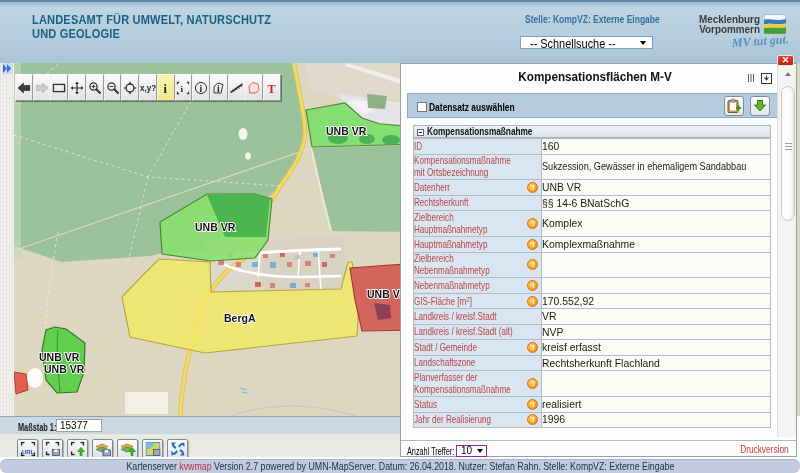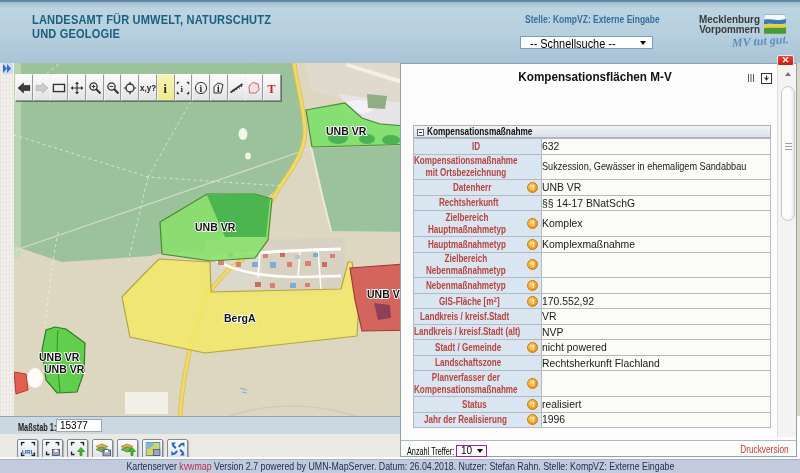--- a/index.html
+++ b/index.html
@@ -39,21 +39,21 @@
 #scalebar .lab { position:absolute; left:18px; top:3.5px; font-size:10.5px; font-weight:bold; color:#1a1a1a; transform:scaleX(.7); transform-origin:0 0; white-space:nowrap; }
 #scaleinput { position:absolute; left:56px; top:2px; width:46px; height:13px; background:#fff; border:1px solid #9aa8b5; font-size:10px; color:#000; padding-left:3px; line-height:12px;}
 #iconrow { left:0; top:434px; width:401px; height:25px; background:#eae9e3; }
 .bbtn { position:absolute; top:5px; width:21px; height:20px; background:linear-gradient(180deg,#fcfcfc,#dee2e7);
   border:1px solid #7c8b9b; border-radius:2px; box-shadow:1px 1px 1px rgba(0,0,0,.25); }
 .bbtn svg { position:absolute; left:50%; top:50%; transform:translate(-50%,-50%); }
 
 
 #whitegap { left:0; top:457px; width:800px; height:2px; background:#fdfdfd; }
 #footer { left:0; top:459px; width:800px; height:14px; background:#c2cade; border-top:1px solid #aab2c8;
-  font-size:11px; color:#20304e; text-align:center; line-height:13px; }
+  font-size:11px; color:#20304e; text-align:center; line-height:13px;border-radius:6px; }
 #footer .ft { display:inline-block; transform:scaleX(.8); white-space:nowrap; }
 #footer .red { color:#b5344a; }
 
 
 #window { left:400px; top:63px; width:397px; height:394px; background:#fdfdfd;
   border:1px solid #90a0ae; }
 #wtitle { left:8px; top:5px; width:372px; text-align:center; font-size:13px; font-weight:bold; color:#111; transform:scaleX(.9); transform-origin:50% 0; }
 #icobars { left:347px; top:10px; width:8px; height:8px; }
 #bluebar { left:6px; top:29px; width:388px; height:25px; background:#b5cadd; border:1px solid #8fa9c2; }
 #cbx { position:absolute; left:9px; top:8px; width:10px; height:10px; background:#fff; border:1px solid #777; }
@@ -64,22 +64,22 @@
 
 #secbar { left:12px; top:61px; width:358px; height:13px; background:linear-gradient(180deg,#eef2f5,#dbe2e8);
   border:1px solid #a9b4be; }
 #secbar .minus { position:absolute; left:3px; top:2.5px; width:7px; height:7px; background:#fff; border:1px solid #667; }
 #secbar .minus::after { content:""; position:absolute; left:1px; top:2px; width:3px; height:1px; background:#222; }
 #secbar .sectxt { position:absolute; left:13px; top:0px; font-size:11px; font-weight:bold; color:#111; line-height:11.5px; transform:scaleX(.75); transform-origin:0 0; white-space:nowrap; }
 
 #dtable { left:12px; top:74px; width:358px; height:301.5px; overflow:hidden; }
 table.dt { border-collapse:collapse; width:358px; table-layout:fixed; }
 table.dt td { border:1px solid #b3bac1; font-size:10.4px; vertical-align:middle; padding:0; }
-td.lab { width:128px; background:#d9e6f1; color:#b8433e; font-weight:bold; padding-left:3px; line-height:11.5px; font-size:10.5px;
-  border-right:1px solid #8b939b; position:relative;text-align:center; }
+td.lab { width:128px; background:#d9e6f1; color:#b8433e; font-weight:normal; padding-left:3px; line-height:11.5px; font-size:10.5px;
+  border-right:1px solid #8b939b; position:relative; }
 td.lab .lt { display:inline-block; transform:scaleX(.78); transform-origin:0 50%; white-space:nowrap; }
 td.val { background:#fbfbf7; color:#1a1a1a; padding-left:7px; white-space:nowrap; overflow:hidden; }
 td.val .vt { display:inline-block; transform:scaleX(.88); transform-origin:0 50%; white-space:nowrap; }
 tr.s td { height:15.5px; }
 tr.d td { height:25.8px; }
 .oic { position:absolute; right:3px; top:50%; margin-top:-5.5px; width:11px; height:11px; border-radius:50%;
   background:radial-gradient(circle at 40% 35%, #ffd98c, #f6a424 55%, #e8860d 90%); border:.5px solid #cf7a10; }
 .oic::after{ content:"!"; position:absolute; left:4px; top:0px; color:#fff; font-size:8px; font-weight:bold; line-height:10.5px;}
 sup { font-size:8px; vertical-align:3px; }
 
@@ -374,42 +374,60 @@
     <div id="wtitle" class="abs">Kompensationsflächen M-V</div>
     <svg id="icobars" class="abs" width="9" height="9" viewBox="0 0 9 9">
       <rect x="0" y="0" width="1.1" height="9" fill="#555"></rect>
       <rect x="2.8" y="0" width="1.1" height="9" fill="#555"></rect>
       <rect x="5.6" y="0" width="1.1" height="9" fill="#555"></rect>
     </svg>
     <svg id="icobox2" class="abs" style="left:360px; top:9px;" width="11" height="11" viewBox="0 0 11 11">
       <rect x="0.5" y="0.5" width="10" height="10" fill="#fff" stroke="#333" stroke-width="1"></rect>
       <path d="M5.5,2.5 L5.5,6 M3.5,4.5 L5.5,6.8 L7.5,4.5" stroke="#333" stroke-width="1.1" fill="none"></path>
     </svg>
+    <div id="bluebar" class="abs">
+      <span id="cbx"></span>
+        <span id="cbxlab">Datensatz auswählen</span>
+      <div class="barbtn" style="left:316px;">
+          <svg width="14" height="15" viewBox="0 0 14 15">
+        <rect x="1" y="2" width="10" height="12" rx="1" fill="#c89858" stroke="#7a5a28" stroke-width="1"></rect>
+        <rect x="3" y="4" width="6" height="8" fill="#fff"></rect>
+        <rect x="4" y="0.5" width="4" height="3" rx="1" fill="#b0b8c0" stroke="#667" stroke-width=".7"></rect>
+        <rect x="9" y="8.5" width="5" height="1.8" fill="#2a9a1a"></rect>
+            <rect x="10.6" y="6.9" width="1.8" height="5" fill="#2a9a1a"></rect>
+      </svg>
+        </div>
+      <div class="barbtn" style="left:342px;">
+          <svg width="13" height="13" viewBox="0 0 13 13">
+        <path d="M4,1 L9,1 L9,5.5 L12,5.5 L6.5,11.5 L1,5.5 L4,5.5 Z" fill="#5fbb28" stroke="#3a7a18" stroke-width="1"></path>
+      </svg>
+        </div>
+    </div>
     <div id="secbar" class="abs">
         <span class="minus"></span>
         <span class="sectxt">Kompensationsmaßnahme</span>
       </div>
     <div id="dtable" class="abs">
       <table class="dt">
         <tbody>
             <tr class="s">
               <td class="lab"><span class="lt">ID</span></td>
-              <td class="val">632</td>
+              <td class="val">160</td>
             </tr>
         <tr class="d">
               <td class="lab"><span class="lt">Kompensationsmaßnahme<br>mit Ortsbezeichnung</span></td>
               <td class="val"><span class="vt">Sukzession, Gewässer in ehemaligem Sandabbau</span></td>
             </tr>
         <tr class="s">
               <td class="lab"><span class="lt">Datenherr</span><span class="oic"></span></td>
               <td class="val">UNB VR</td>
             </tr>
         <tr class="s">
               <td class="lab"><span class="lt">Rechtsherkunft</span></td>
-              <td class="val">§§ 14-17 BNatSchG</td>
+              <td class="val">§§ 14-6 BNatSchG</td>
             </tr>
         <tr class="d">
               <td class="lab"><span class="lt">Zielbereich<br>Hauptmaßnahmetyp</span><span class="oic"></span></td>
               <td class="val">Komplex</td>
             </tr>
         <tr class="s">
               <td class="lab"><span class="lt">Hauptmaßnahmetyp</span><span class="oic"></span></td>
               <td class="val">Komplexmaßnahme</td>
             </tr>
         <tr class="d">
@@ -427,21 +445,21 @@
         <tr class="s">
               <td class="lab"><span class="lt">Landkreis / kreisf.Stadt</span></td>
               <td class="val">VR</td>
             </tr>
         <tr class="s">
               <td class="lab"><span class="lt">Landkreis / kreisf.Stadt (alt)</span></td>
               <td class="val">NVP</td>
             </tr>
         <tr class="s">
               <td class="lab"><span class="lt">Stadt / Gemeinde</span><span class="oic"></span></td>
-              <td class="val">nicht powered</td>
+              <td class="val">kreisf erfasst</td>
             </tr>
         <tr class="s">
               <td class="lab"><span class="lt">Landschaftszone</span></td>
               <td class="val">Rechtsherkunft Flachland</td>
             </tr>
         <tr class="d">
               <td class="lab"><span class="lt">Planverfasser der<br>Kompensationsmaßnahme</span><span class="oic"></span></td>
               <td class="val"></td>
             </tr>
         <tr class="s">

